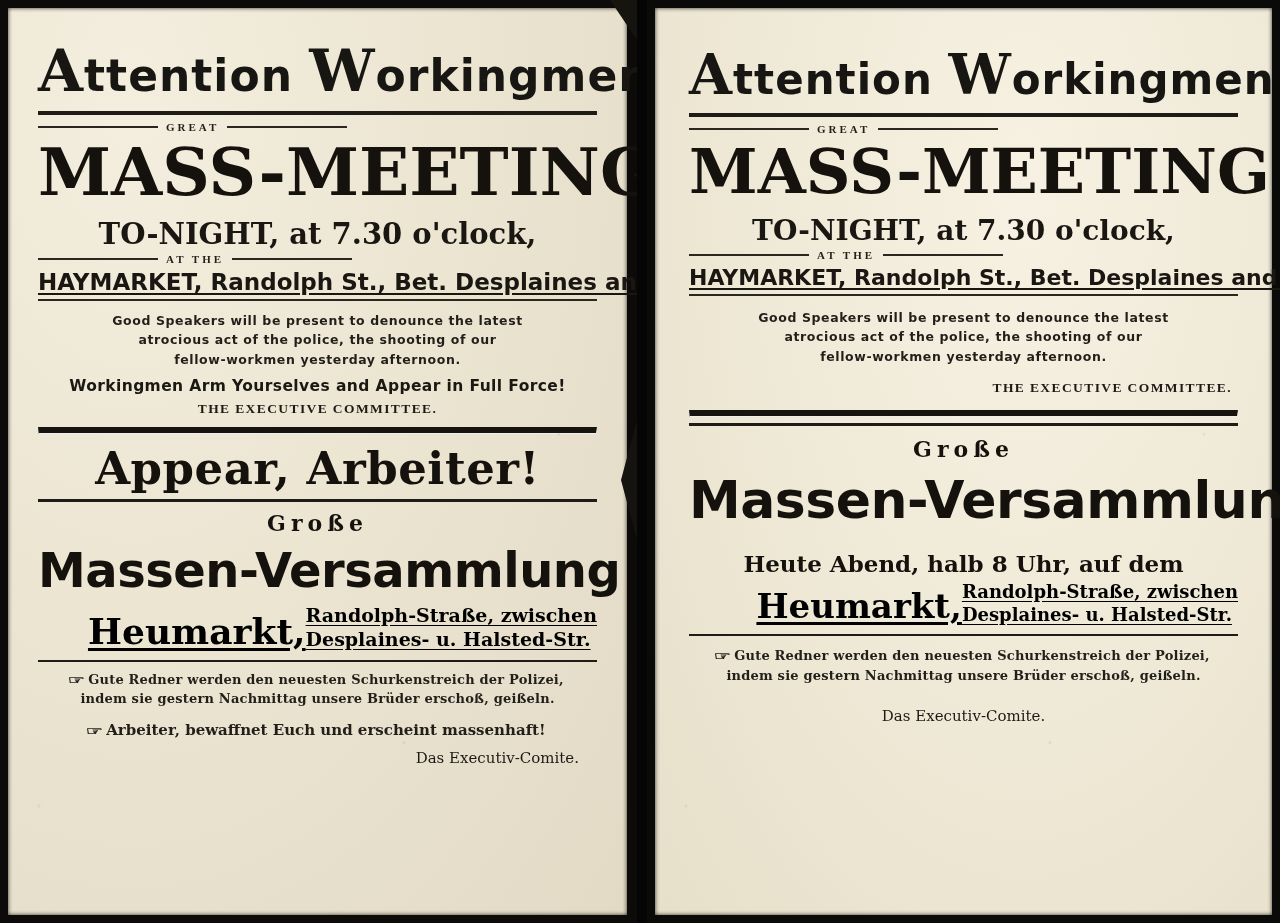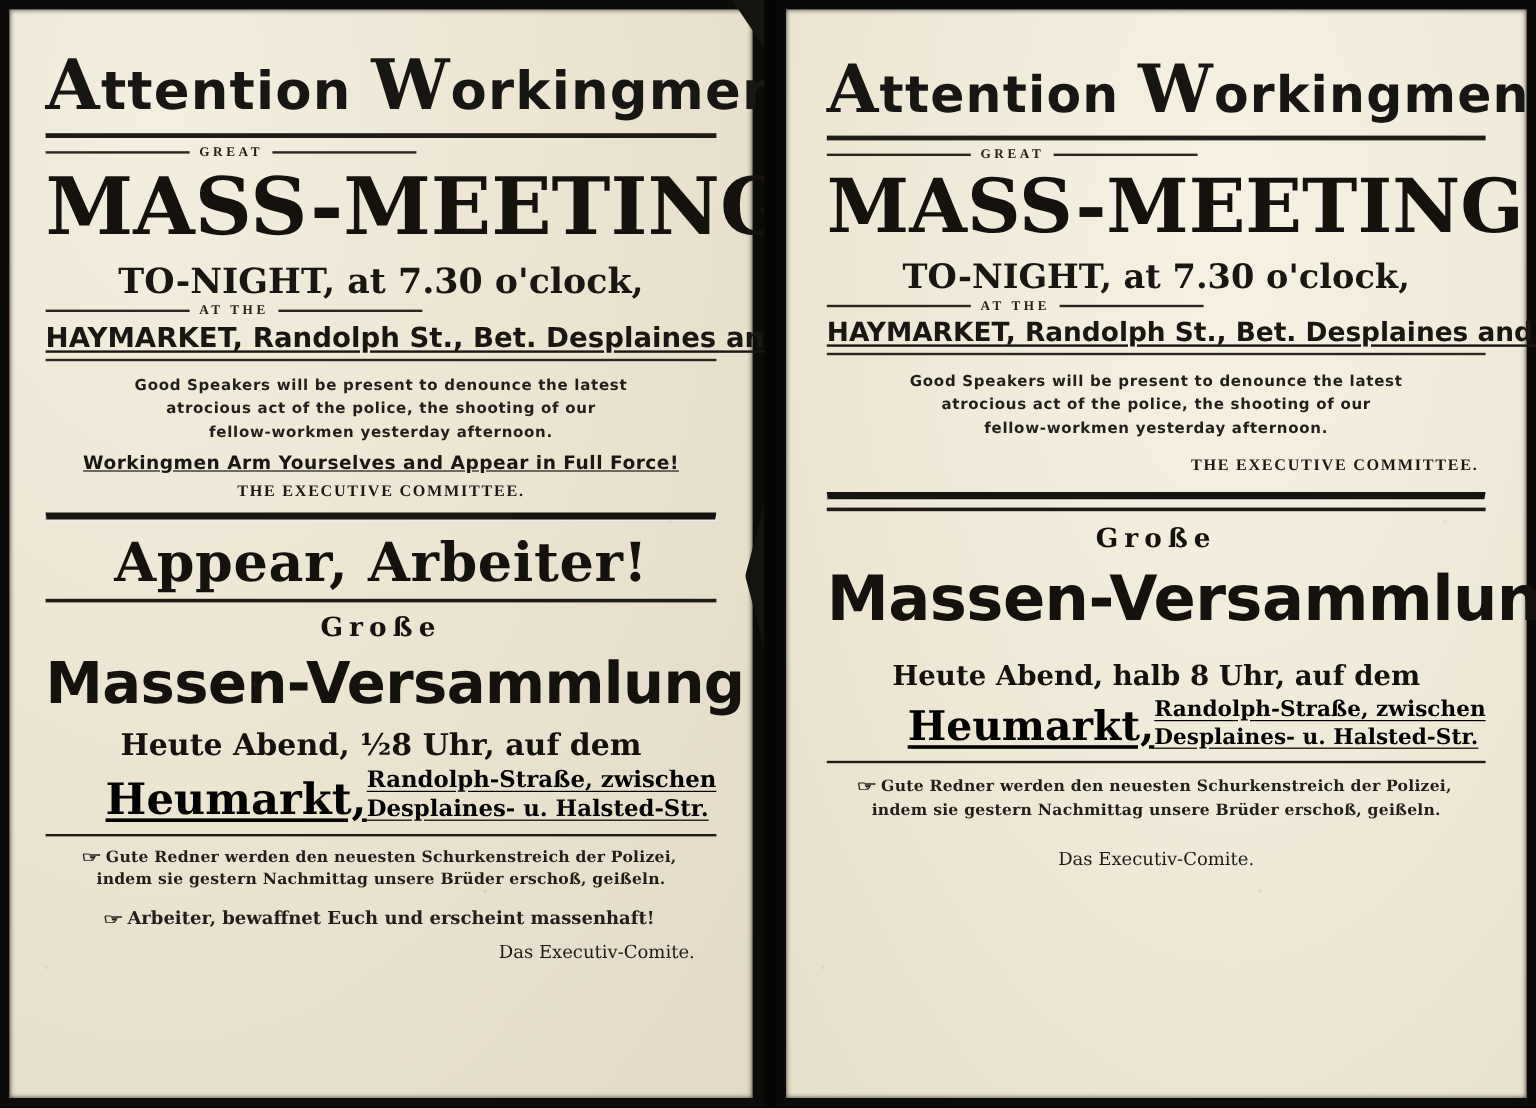--- a/index.html
+++ b/index.html
@@ -148,21 +148,20 @@
     text-align: center;
   }
   .call-arms {
     font-family: "DejaVu Sans", sans-serif;
     font-weight: bold;
     font-size: 15.5px;
     letter-spacing: 0.4px;
     color: #1b1814;
     text-align: center;
     margin-top: 8px;
-    text-decoration: underline;
   }
   .committee {
     font-family: "Liberation Serif", serif;
     font-weight: bold;
     font-size: 13.5px;
     letter-spacing: 1.4px;
     color: #1d1a15;
     text-align: center;
     margin-top: 6px;
   }
@@ -303,23 +302,20 @@
       <hr class="rule" style="border-top-width:3px; margin:4px 0 8px 0;">
 
       <div class="frak frak-grosse">
         <span>Große</span>
       </div>
 
       <div class="frak frak-massen" style="font-size:48px; margin:6px 0 6px 0;">
         <span>Massen-Versammlung</span>
       </div>
 
-      <div class="frak frak-heute" style="margin:8px 0 4px 0;">
-        <span>Heute Abend, ½8 Uhr, auf dem</span>
-      </div>
 
       <div class="heumarkt-row">
         <div class="heumarkt-word" style="font-size:36px;">Heumarkt,</div>
         <div class="heumarkt-addr" style="font-size:19px;">
           <div>Randolph-Straße, zwischen</div>
           <div>Desplaines- u. Halsted-Str.</div>
         </div>
       </div>
       <hr class="rule" style="border-top-width:2px; margin:8px 0 8px 0;">
 

